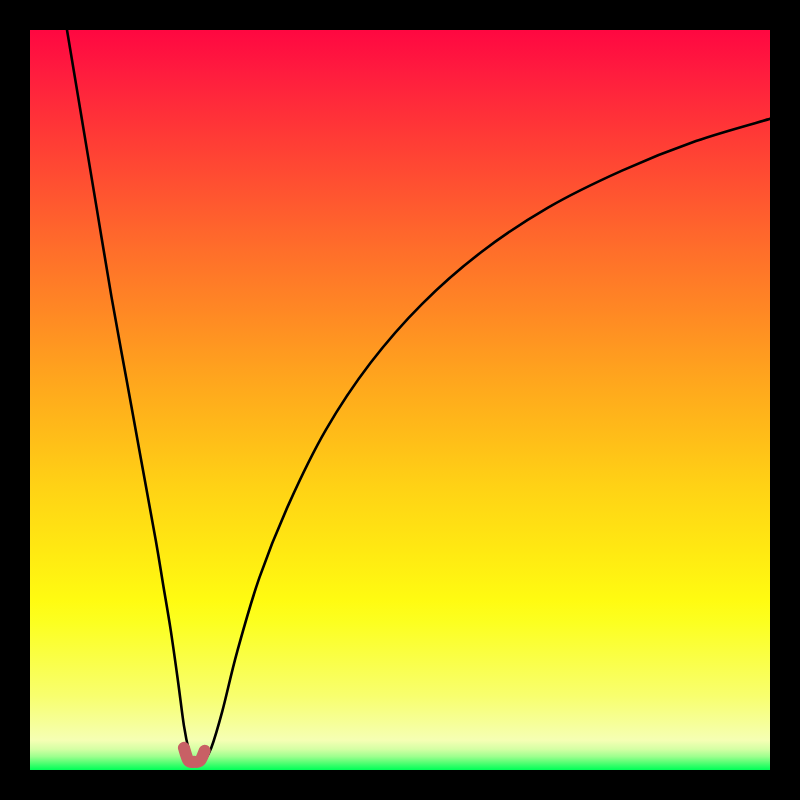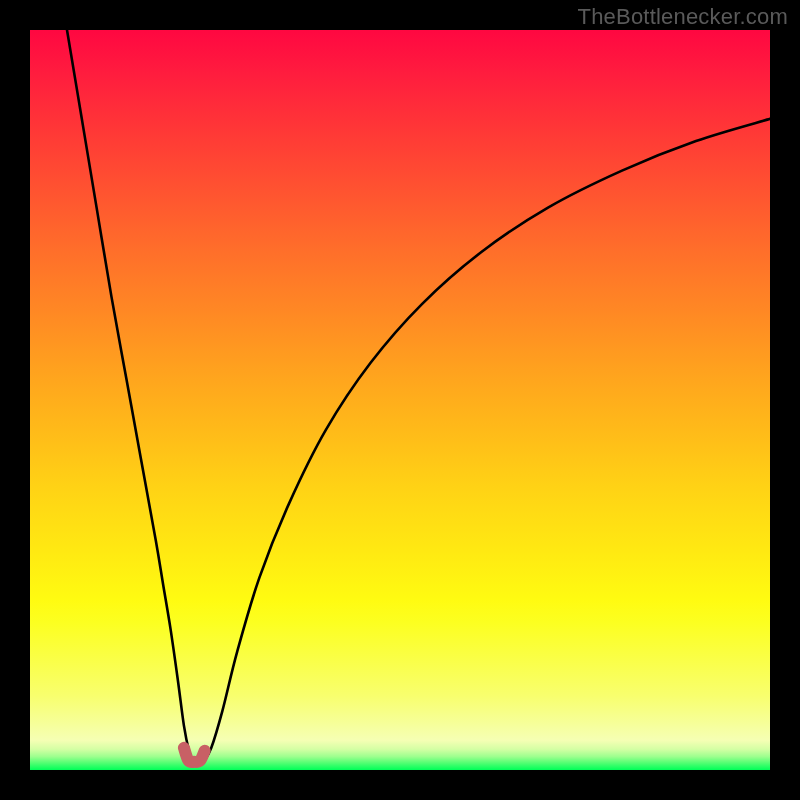--- a/index.html
+++ b/index.html
@@ -83,14 +83,13 @@
       <rect x="0" y="0" width="100" height="100" fill="url(#heat)"></rect>
     </svg>
 
     <svg class="curve" viewBox="0 0 100 100" preserveAspectRatio="none">
       <path id="left-branch" fill="none" stroke-width="0.45" stroke-linecap="round" vector-effect="non-scaling-stroke" d="M 5 0 C 5.333333333333334 2, 6.333333333333334 8, 7.000000000000001 12 C 7.666666666666668 16, 8.333333333333334 20, 9 24 C 9.666666666666666 28, 10.333333333333334 32.166666666666664, 11 36 C 11.666666666666666 39.833333333333336, 12.333333333333334 43.333333333333336, 13 47 C 13.666666666666666 50.666666666666664, 14.333333333333334 54.333333333333336, 15 58 C 15.666666666666666 61.666666666666664, 16.5 66.16666666666667, 17 69 C 17.5 71.83333333333333, 17.666666666666668 73, 18 75 C 18.333333333333332 77, 18.666666666666668 78.83333333333333, 19 81 C 19.333333333333332 83.16666666666667, 19.7 85.83333333333333, 20 88 C 20.3 90.16666666666667, 20.55 92.41666666666667, 20.8 94 C 21.05 95.58333333333333, 21.3 96.7, 21.5 97.5 C 21.7 98.3, 21.916666666666668 98.58333333333333, 22 98.8" stroke="#000000" style="stroke-width: 2.6px;"></path>
       <path id="right-branch" fill="none" stroke-width="0.45" stroke-linecap="round" d="M 23.5 98.8 C 23.666666666666668 98.5, 24.083333333333332 98.13333333333333, 24.5 97 C 24.916666666666668 95.86666666666667, 25.416666666666664 94.16666666666667, 26 92 C 26.583333333333336 89.83333333333333, 27.16666666666667 87, 28.000000000000004 84 C 28.833333333333336 81, 29.833333333333336 77.33333333333333, 31 74 C 32.166666666666664 70.66666666666667, 33.5 67.33333333333333, 35 64 C 36.5 60.666666666666664, 38.166666666666664 57.16666666666667, 40 54 C 41.833333333333336 50.83333333333333, 43.833333333333336 47.83333333333333, 46 44.99999999999999 C 48.166666666666664 42.16666666666666, 50.5 39.5, 53 37 C 55.5 34.5, 58.166666666666664 32.166666666666664, 61 30 C 63.833333333333336 27.833333333333332, 66.83333333333333 25.833333333333332, 70 24 C 73.16666666666667 22.166666666666668, 76.66666666666667 20.5, 80 19 C 83.33333333333333 17.5, 86.66666666666667 16.166666666666668, 90 15 C 93.33333333333333 13.833333333333334, 98.33333333333333 12.5, 100 12" stroke="#000000" vector-effect="non-scaling-stroke" style="stroke-width: 2.6px;"></path>
       <path id="valley-cap" fill="none" stroke-width="1.6" stroke-linecap="round" d="M 20.8 97 C 20.9 97.28333333333333, 21.166666666666664 98.38333333333334, 21.4 98.7 C 21.633333333333333 99.01666666666667, 21.933333333333334 98.9, 22.2 98.9 C 22.466666666666665 98.9, 22.766666666666666 98.95, 23 98.7 C 23.233333333333334 98.45, 23.5 97.61666666666667, 23.6 97.4" stroke="#c86065" vector-effect="non-scaling-stroke" style="stroke-width: 12px;"></path>
     </svg>
   </div>
 
-  <div class="watermark">TheBottlenecker.com</div>
 </div>
 
 </body></html>

